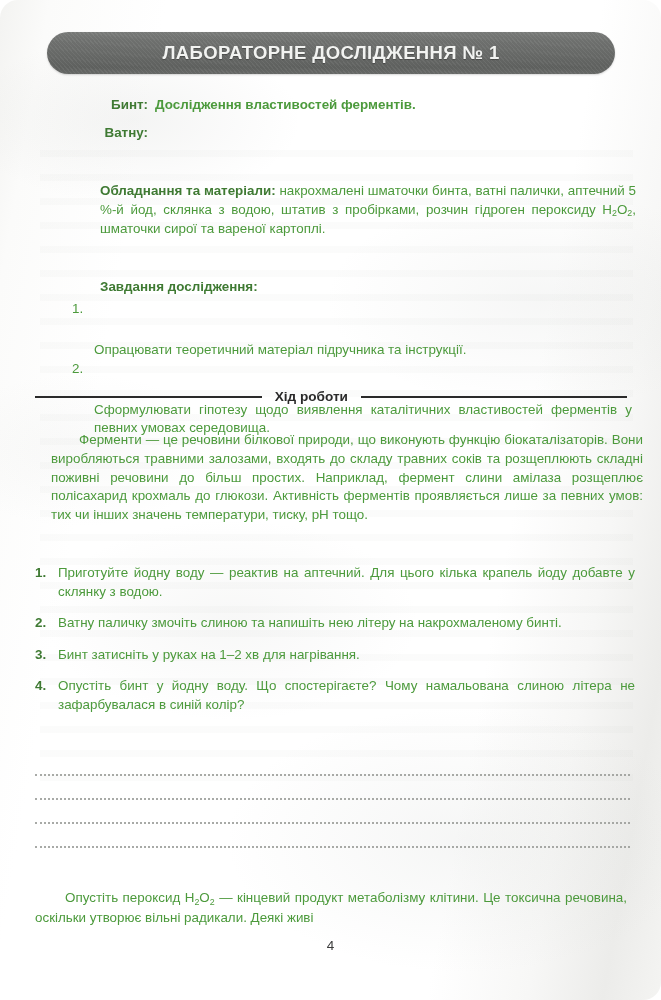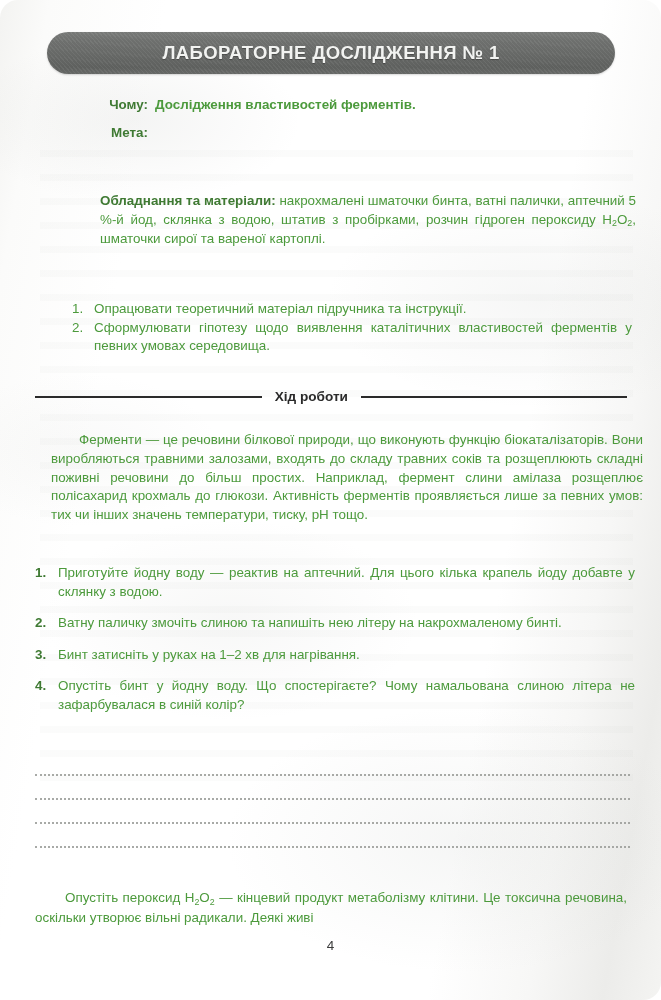--- a/index.html
+++ b/index.html
@@ -144,21 +144,21 @@
   .def-key.w-tema { width: 48px; }
   .def-val {
     flex: 1 1 auto;
     text-align: left;
     font-weight: bold;
   }
 
   .equip {
     position: absolute;
     left: 100px;
-    top: 192px;
+    top: 182px;
     width: 536px;
     text-align: justify;
     text-indent: 0;
   }
 
   .tasks-head {
     position: absolute;
     left: 100px;
     top: 278px;
   }
@@ -176,20 +176,21 @@
     align-items: flex-start;
     margin-bottom: 0px;
   }
   .tasks .num {
     flex: 0 0 22px;
     text-align: left;
   }
   .tasks .body {
     flex: 1 1 auto;
     text-align: justify;
+    margin-top: 41px;
   }
 
   
   .divider {
     position: absolute;
     left: 35px;
     top: 389px;
     width: 592px;
     display: flex;
     align-items: center;
@@ -285,34 +286,35 @@
 <div id="page">
 
   <div class="banner-wrap layer">
     <div class="banner">
       <span class="banner-title">ЛАБОРАТОРНЕ ДОСЛІДЖЕННЯ № 1</span>
     </div>
   </div>
 
   <div class="defs layer txt">
     <div class="def-row">
-      <span class="def-key lbl w-tema">Чому:</span>
+      <span class="def-key lbl w-tema">Бинт:</span>
       <span class="def-val">Дослідження властивостей ферментів.</span>
     </div>
     <div class="def-row">
-      <span class="def-key lbl w-tema">Мета:</span>
+      <span class="def-key lbl w-tema">Ватну:</span>
     </div>
   </div>
 
   <div class="equip layer txt">
     <span class="lbl">Обладнання та матеріали:</span>
     <span>накрохмалені шматочки бинта, ватні палички, аптечний 5 %-й йод, склянка з водою, штатив з пробірками, розчин гідроген пероксиду</span>
     <span class="nowrap"><span>H</span><sub>2</sub><span>O</span><sub>2</sub></span><span>, шматочки сирої та вареної картоплі.</span>
   </div>
 
+  <div class="tasks-head layer txt lbl">Завдання дослідження:</div>
 
   <ol class="tasks layer txt">
     <li>
       <span class="num">1.</span>
       <span class="body">Опрацювати теоретичний матеріал підручника та інструкції.</span>
     </li>
     <li>
       <span class="num">2.</span>
       <span class="body">Сформулювати гіпотезу щодо виявлення каталітичних властивостей ферментів у певних умовах середовища.</span>
     </li>

